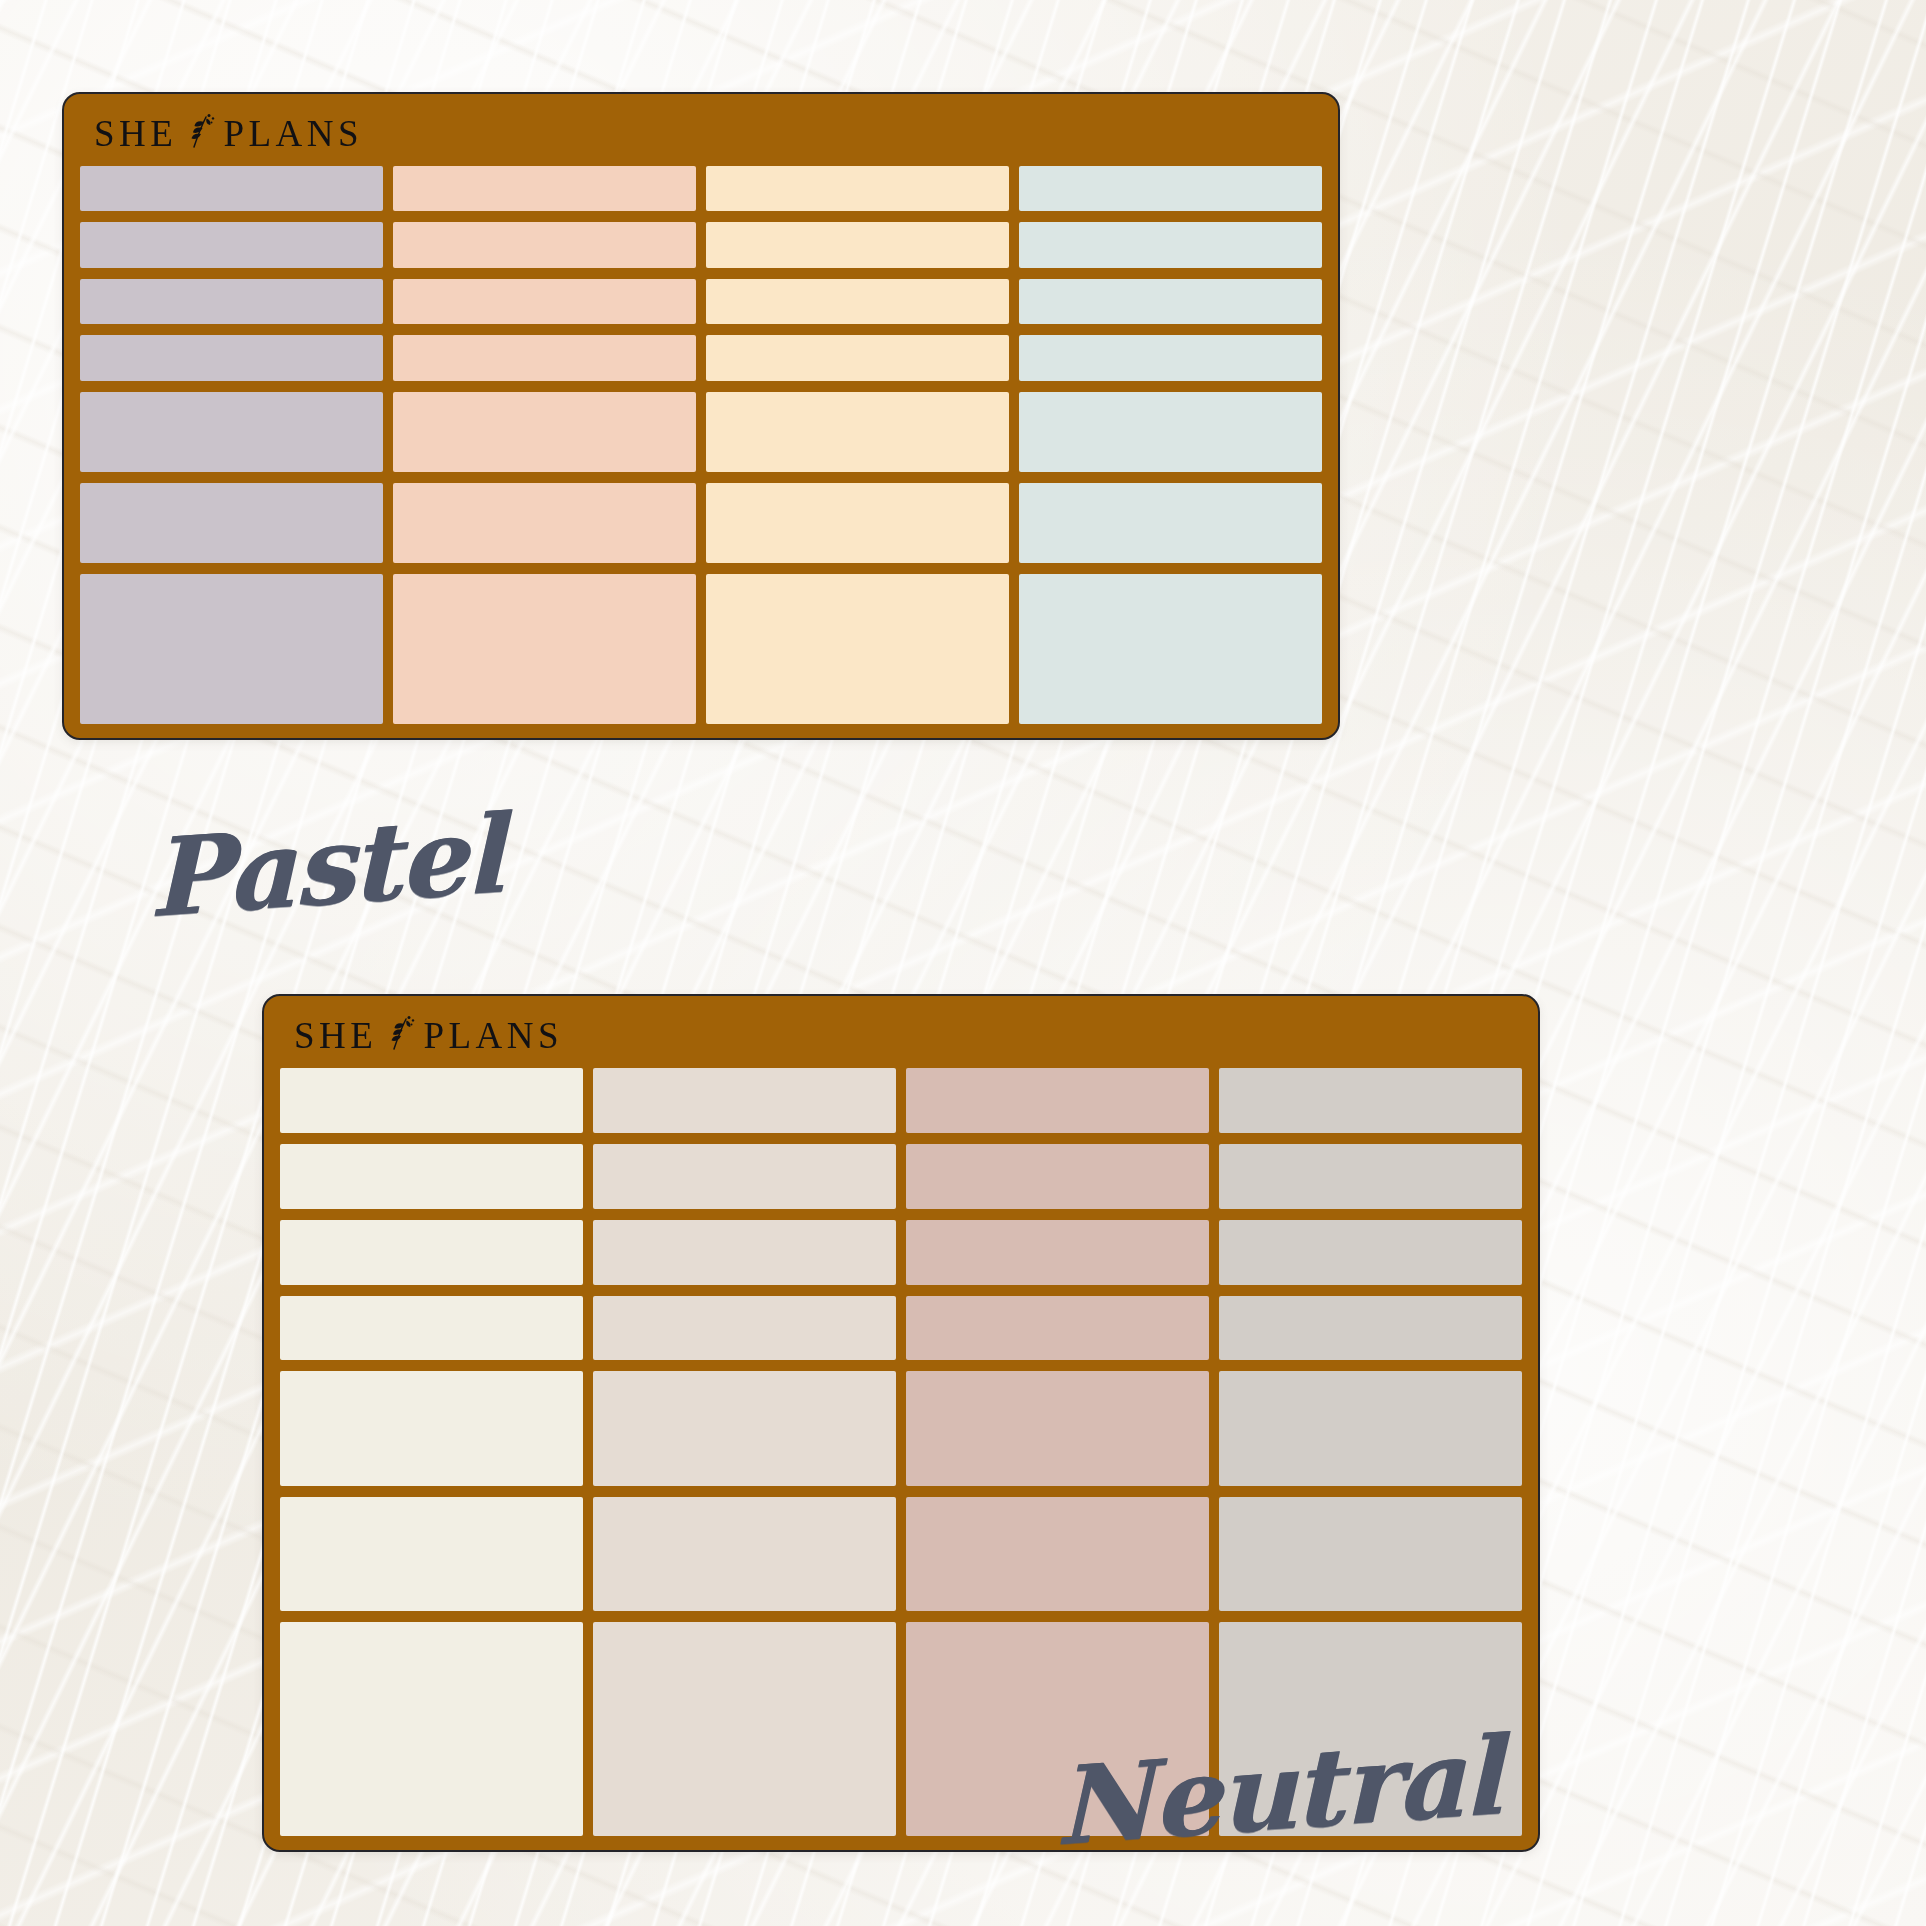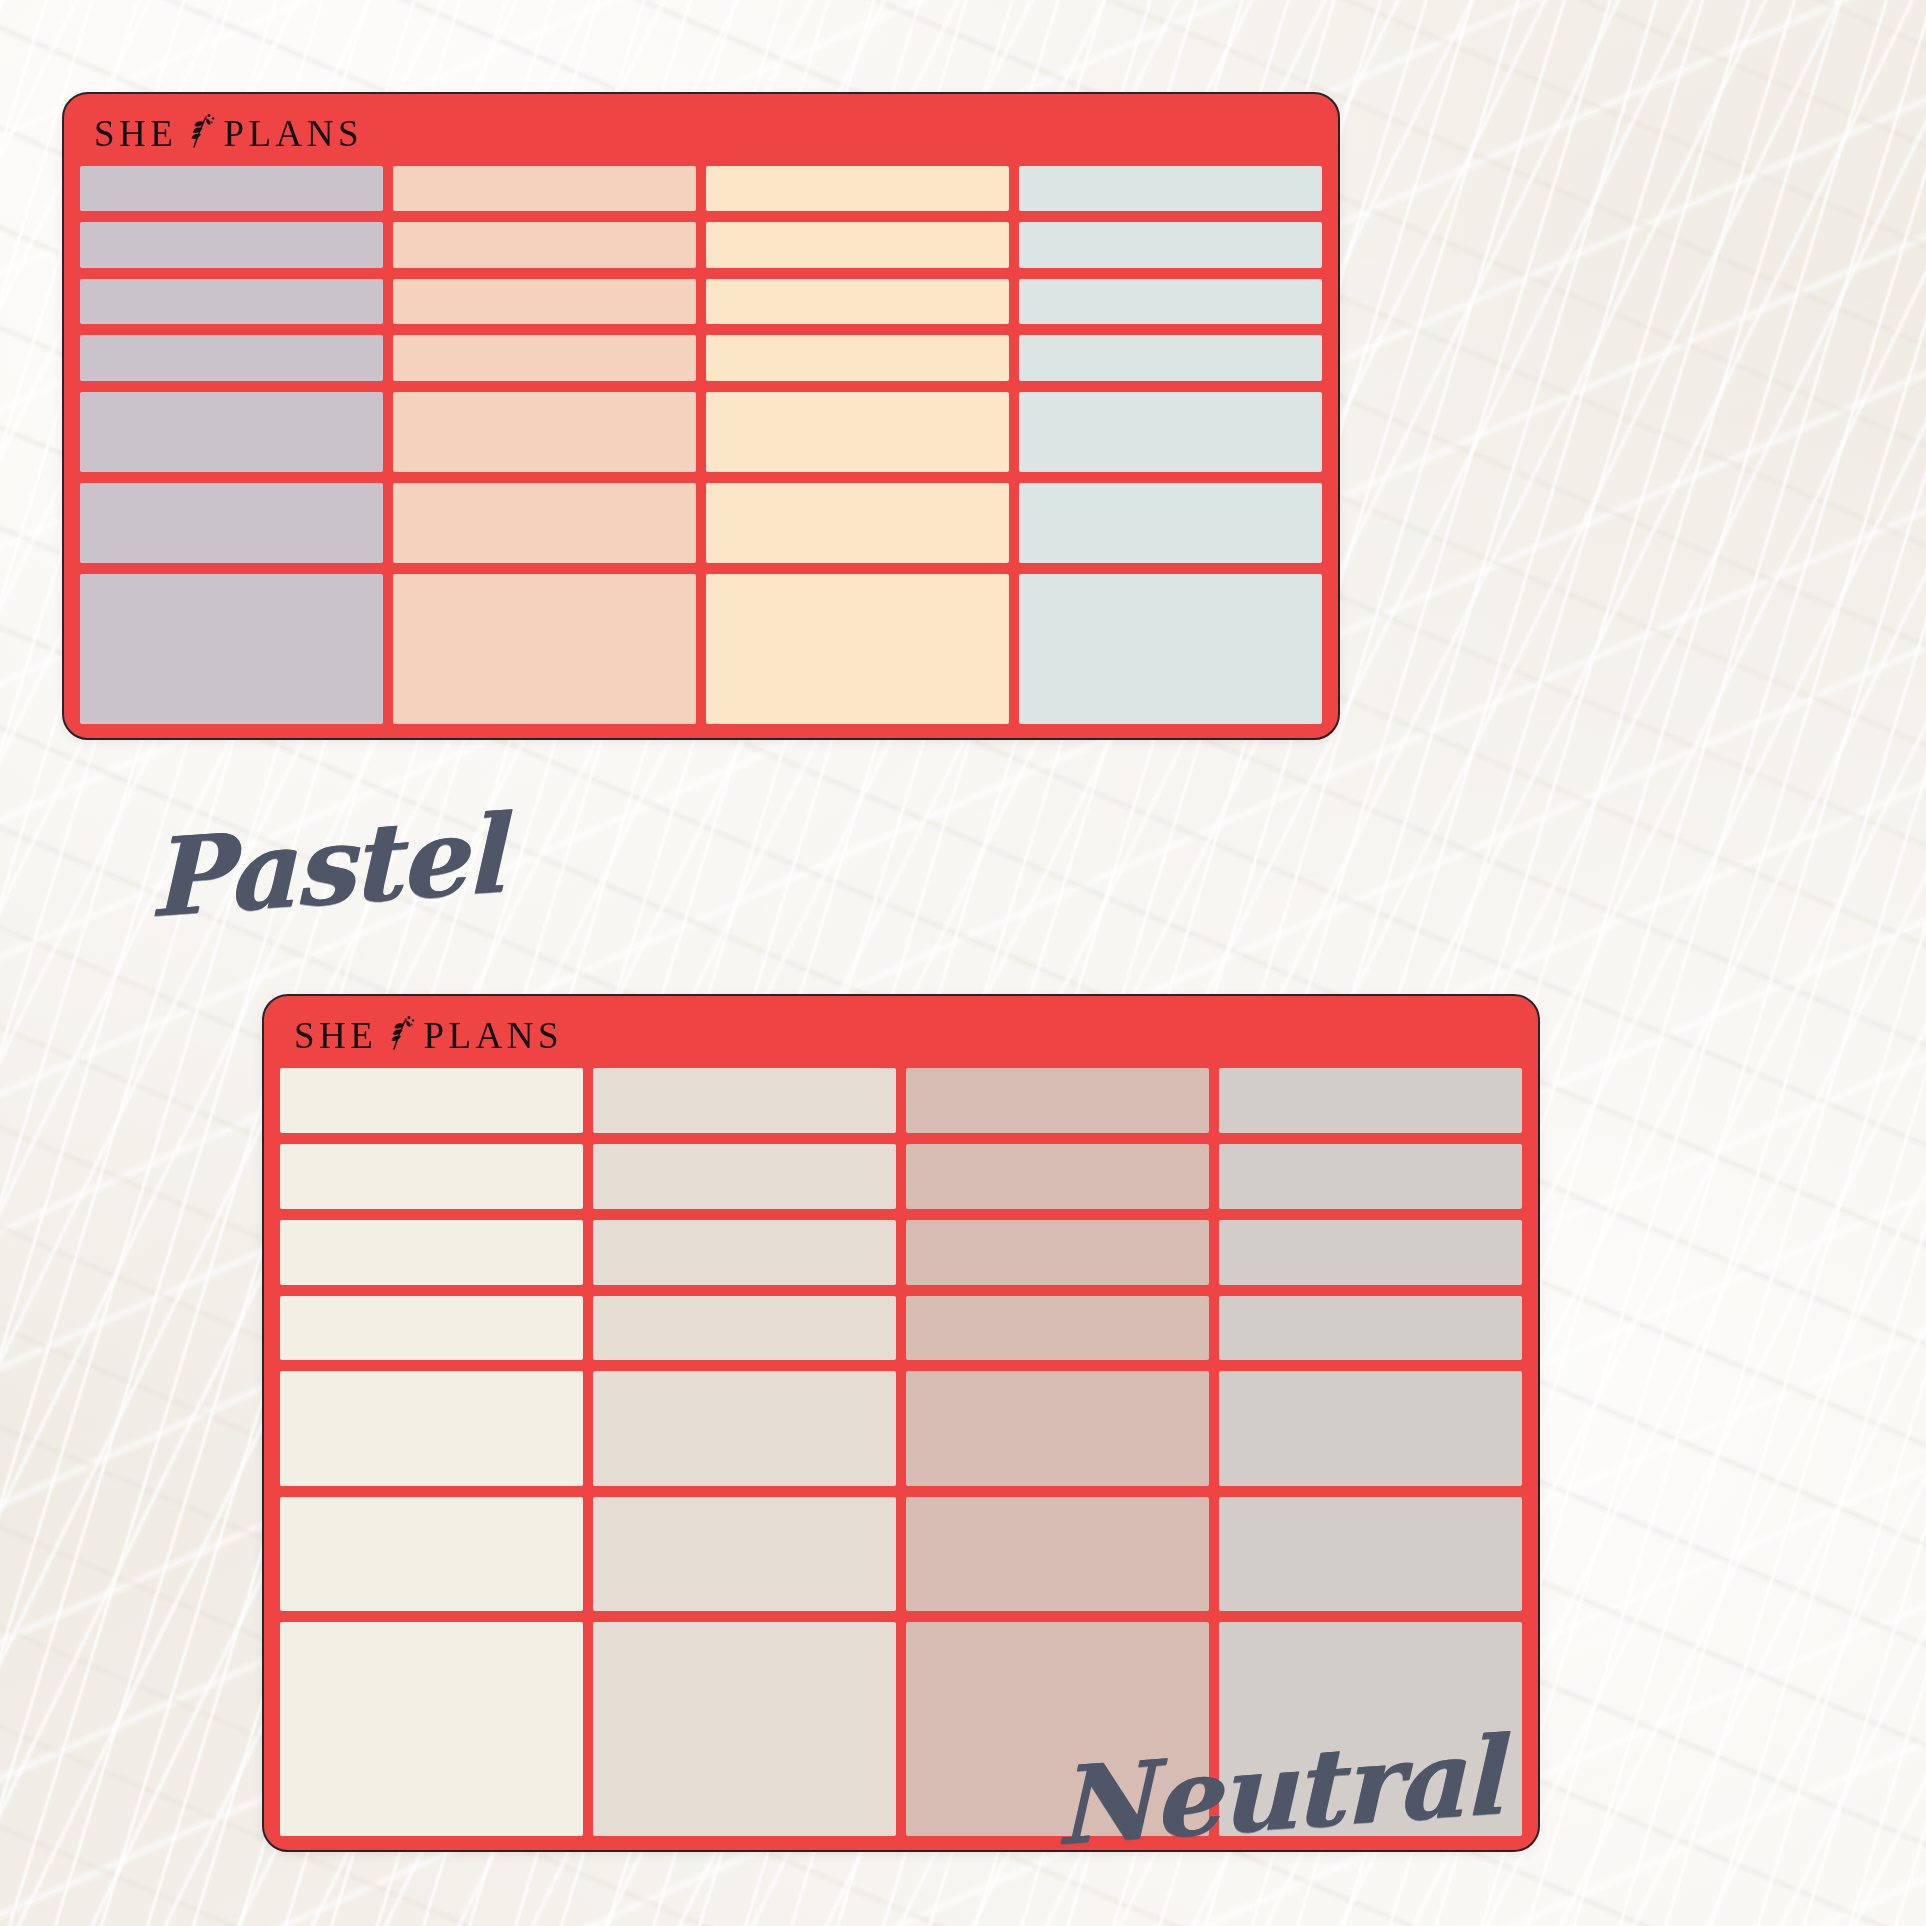--- a/index.html
+++ b/index.html
@@ -26,23 +26,23 @@
       repeating-linear-gradient(23deg, rgba(226,220,210,0.35) 0px, rgba(226,220,210,0) 5px, rgba(226,220,210,0) 87px, rgba(226,220,210,0.3) 92px),
       repeating-linear-gradient(156deg, rgba(255,255,255,0.55) 0px, rgba(255,255,255,0) 6px, rgba(255,255,255,0) 118px, rgba(255,255,255,0.6) 125px),
       radial-gradient(ellipse at 22% 18%, rgba(255,255,255,0.9) 0%, rgba(255,255,255,0) 55%),
       radial-gradient(ellipse at 78% 72%, rgba(255,255,255,0.8) 0%, rgba(255,255,255,0) 60%),
       linear-gradient(152deg, #f7f4ef 0%, #efebe3 48%, #f6f3ee 100%);
   }
 
   
   .sheet {
     position: absolute;
-    background: #ef4444;
+    background: #a16207;
     border: 2px solid #24242a;
-    border-radius: 26px;
+    border-radius: 18px;
     box-sizing: border-box;
     box-shadow: 0 3px 10px rgba(90,80,70,0.10);
   }
   #sheet-pastel {
     left: 62px;
     top: 92px;
     width: 1278px;
     height: 648px;
   }
   #sheet-neutral {

